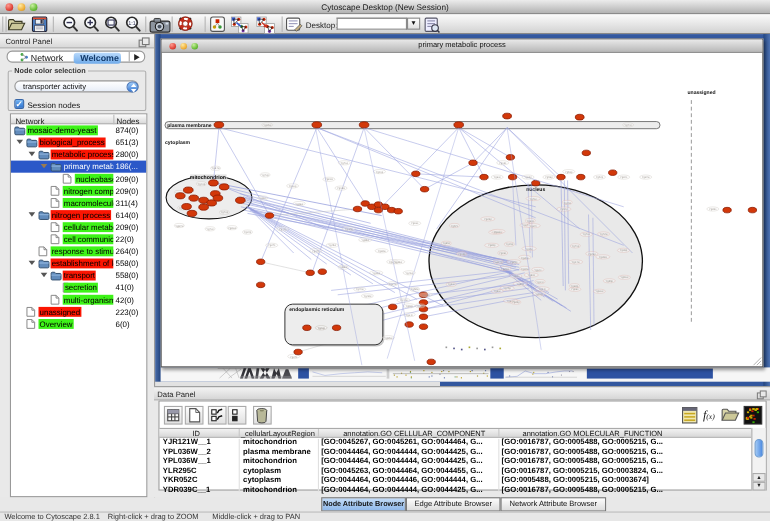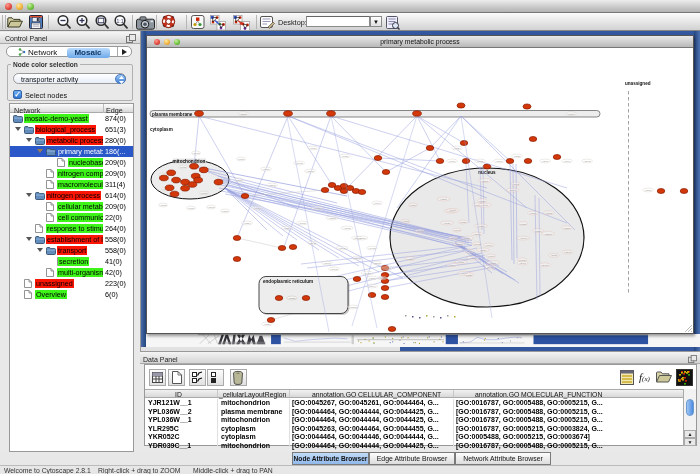--- a/index.html
+++ b/index.html
@@ -46,20 +46,21 @@
 #statusbar{left:0;top:465px;width:700px;height:9px;background:#e7e7e7;border-top:1px solid #bbb;font-size:6.8px;color:#333}
 #statusbar span{position:absolute;top:1px}
 svg{position:absolute;overflow:visible}
 </style></head>
 <body>
 
 <div class="abs" id="titlebar">
  <div class="abs tl" style="left:5px;background:radial-gradient(circle at 35% 30%,#ff9a90,#e0443a 60%,#b02820)"></div>
  <div class="abs tl" style="left:16px;background:radial-gradient(circle at 35% 30%,#ffe9a0,#f0b03a 60%,#c08820)"></div>
  <div class="abs tl" style="left:27px;background:radial-gradient(circle at 35% 30%,#c8f0a0,#6cbf3a 60%,#3f8f20)"></div>
+ <div class="abs" id="title">Cytoscape Desktop (New Session)</div>
 </div>
 
 <div class="abs" id="toolbar"></div>
 <div class="abs tsep" style="left:2px"></div>
 <div class="abs tsep" style="left:5px"></div>
 <div class="abs tsep" style="left:48px"></div>
 <div class="abs tsep" style="left:132px"></div>
 <div class="abs tsep" style="left:156px"></div>
 <div class="abs tsep" style="left:186px"></div>
 <div class="abs tsep" style="left:256px"></div>
@@ -606,41 +607,41 @@
     </svg>
   <div class="abs" id="tabs2">
     <svg class="abs" style="left:11px;top:1px" width="8" height="8" viewBox="0 0 8 8">
         <circle cx="2" cy="1.5" r="1.3" fill="#44aa44"></circle>
         <circle cx="2" cy="6.5" r="1.3" fill="#44aa44"></circle>
         <circle cx="6" cy="4" r="1.3" fill="#3377cc"></circle>
         <path d="M2 1.5 L6 4 L2 6.5" stroke="#888" stroke-width="0.7" fill="none"></path>
       </svg>
     <div class="abs" style="left:21px;top:1px;font-size:8px;color:#111">Network</div>
     <div class="abs" id="mosaic"></div>
-    <div class="abs" style="left:66px;top:1px;width:30px;text-align:center;font-size:8px;font-weight:bold;color:#123a6b">Mosaic</div>
+    <div class="abs" style="left:66px;top:1px;width:30px;text-align:center;font-size:8px;font-weight:bold;color:#123a6b">Welcome</div>
     <div class="abs" style="left:110px;top:0;width:1px;height:9px;background:#aaa"></div>
     <div class="abs" style="left:115px;top:2px;width:0;height:0;border-top:3px solid transparent;border-bottom:3px solid transparent;border-left:5px solid #222"></div>
   </div>
   <div class="abs" id="groupbox"></div>
   <div class="abs" id="gblabel">Node color selection</div>
   <div class="abs" id="combo">
     <div class="abs" style="left:7px;top:1.5px;font-size:7px;color:#111">transporter activity</div>
     <div class="abs" id="combobtn">
         <svg style="left:1px;top:0px" width="9" height="10" viewBox="0 0 9 10">
           <path d="M4.5 1 L7 4 L2 4 Z" fill="#fff"></path>
           <path d="M4.5 9 L7 6 L2 6 Z" fill="#fff"></path>
         </svg>
       </div>
   </div>
   <div class="abs" id="checkbox">✓</div>
-  <div class="abs" style="left:25px;top:60px;font-size:7.3px;color:#111">Select nodes</div>
+  <div class="abs" style="left:25px;top:60px;font-size:7.3px;color:#111">Session nodes</div>
   <div class="abs" id="tree">
     <div class="abs" id="treehead">
       <div class="abs" style="left:4px;top:1.5px;font-size:7.2px;color:#222">Network</div>
-      <div class="abs" style="left:96px;top:1.5px;font-size:7.2px;color:#222">Edge</div>
+      <div class="abs" style="left:96px;top:1.5px;font-size:7.2px;color:#222">Nodes</div>
       <div class="abs" style="left:93px;top:0;width:1px;height:9px;background:#bbb"></div>
     </div>
     <div id="treerows">
         <div class="trow" style="top:9px">
           <svg class="abs" style="left:3px;top:2px" width="10" height="8" viewBox="0 0 10 8">
             <path d="M0.5 1.5 Q0.5 0.5 1.5 0.5 L3.7 0.5 L4.7 1.6 L8.7 1.6 Q9.5 1.6 9.5 2.6 L9.5 6.5 Q9.5 7.5 8.5 7.5 L1.5 7.5 Q0.5 7.5 0.5 6.5 Z" fill="#628cbc" stroke="#34506e" stroke-width="0.9"></path>
             <path d="M0.8 3.1 L9.2 3.1" stroke="#88aed8" stroke-width="1.2"></path>
           </svg>
           <div class="lbl g" style="left:14px;max-width:79px;overflow:hidden">mosaic-demo-yeast</div>
           <div class="num">874(0)</div>

